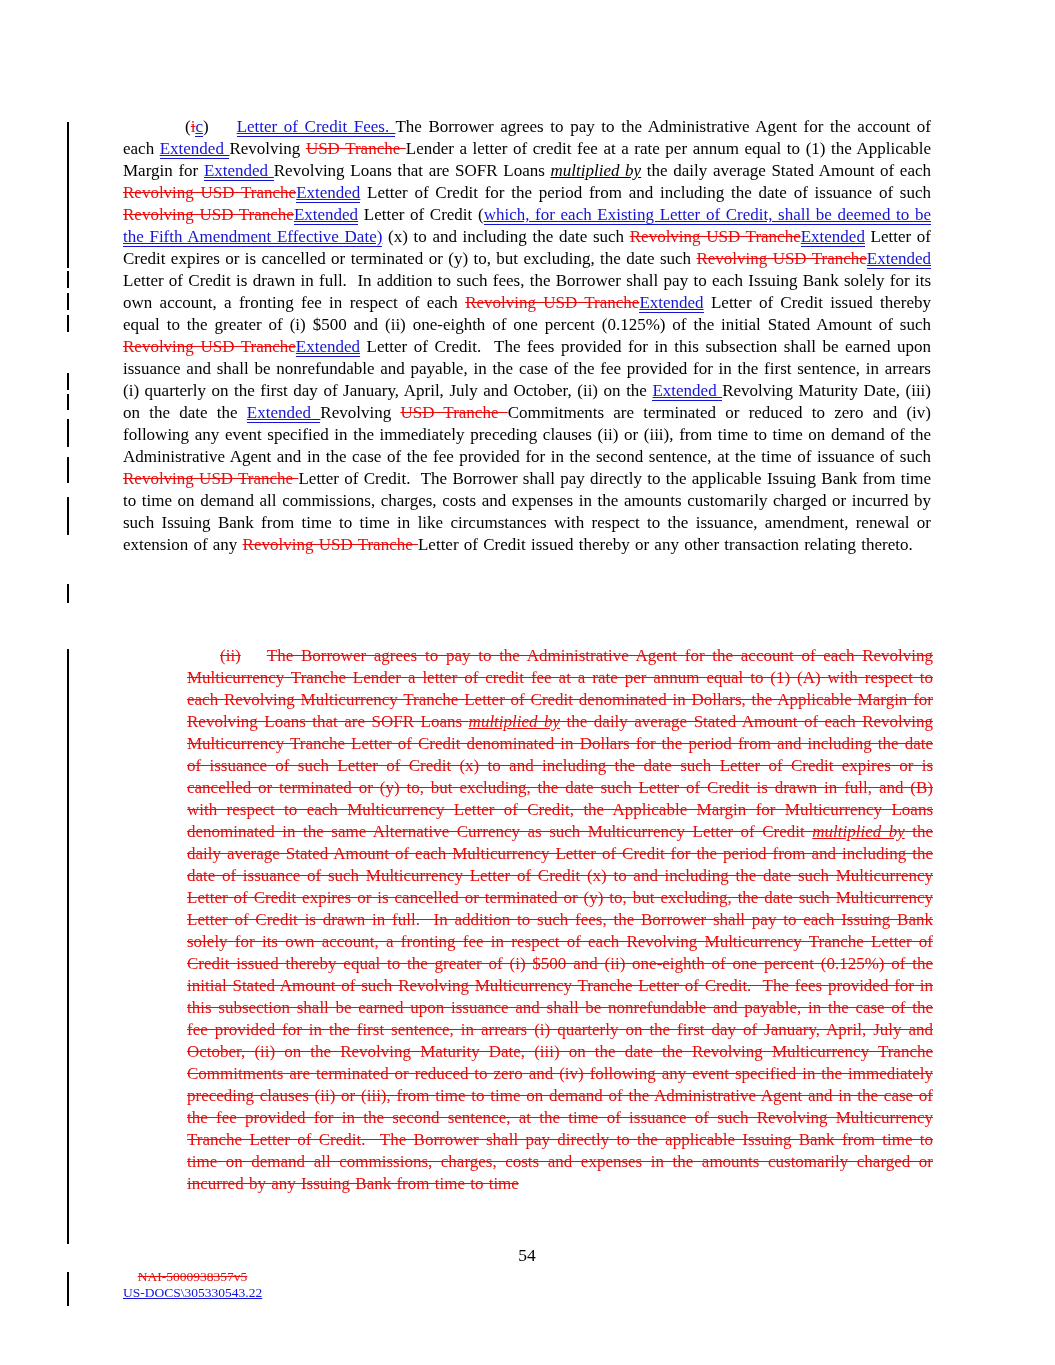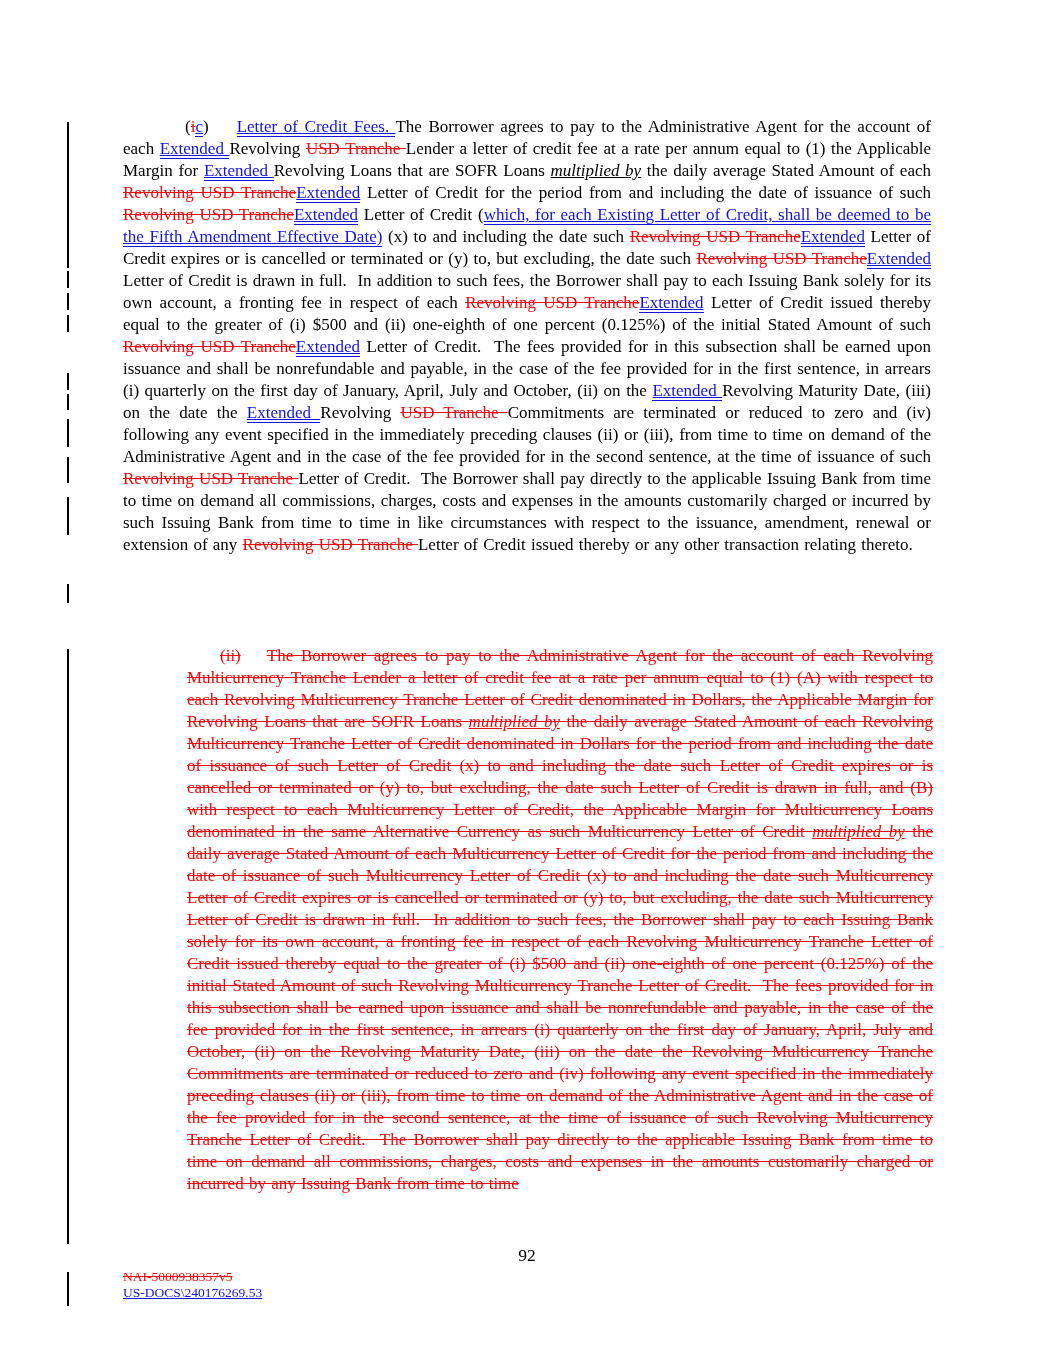--- a/index.html
+++ b/index.html
@@ -39,39 +39,39 @@
   .change-bar {
     position: absolute; left: 67px; width: 2px;
     background: var(--change_bar, #000);
   }
   .page-number {
     position: absolute; left: 123px; top: 1244px; width: 808px;
     text-align: center; font-size: 17.5px; line-height: 22px;
   }
   .footer-ids {
     position: absolute; left: 123px; top: 1269px;
-    font-size: 13.5px; line-height: 16px;
+    font-size: 13.5px; line-height: 16px; text-align: center;
   }
   .footer-del { color: var(--deletion, #e60000); text-decoration: line-through; display: block; }
   .footer-cur { color: var(--insertion, #1414dd); text-decoration: underline; display: block; }
 </style>
 </head>
 <body>
 
 <div class="page">
 
   <div class="para para-1"><span class="r-n">(</span><span class="r-d">i</span><span class="r-i">c</span><span class="r-n">)</span><span class="tab" style="width: 28px;"></span><span class="r-h">Letter of Credit Fees. </span><span class="r-n"> The Borrower agrees to pay to the Administrative Agent for the account of each </span><span class="r-i">Extended </span><span class="r-n">Revolving </span><span class="r-d">USD Tranche </span><span class="r-n">Lender a letter of credit fee at a rate per annum equal to (1) the Applicable Margin for </span><span class="r-i">Extended </span><span class="r-n">Revolving Loans that are SOFR Loans </span><span class="r-it">multiplied by</span><span class="r-n"> the daily average Stated Amount of each </span><span class="r-d">Revolving USD Tranche</span><span class="r-i">Extended</span><span class="r-n"> Letter of Credit for the period from and including the date of issuance of such </span><span class="r-d">Revolving USD Tranche</span><span class="r-i">Extended</span><span class="r-n"> Letter of Credit (</span><span class="r-i">which, for each Existing Letter of Credit, shall be deemed to be the Fifth Amendment Effective Date)</span><span class="r-n"> (x) to and including the date such </span><span class="r-d">Revolving USD Tranche</span><span class="r-i">Extended</span><span class="r-n"> Letter of Credit expires or is cancelled or terminated or (y) to, but excluding, the date such </span><span class="r-d">Revolving USD Tranche</span><span class="r-i">Extended</span><span class="r-n"> Letter of Credit is drawn in full.&nbsp; In addition to such fees, the Borrower shall pay to each Issuing Bank solely for its own account, a fronting fee in respect of each </span><span class="r-d">Revolving USD Tranche</span><span class="r-i">Extended</span><span class="r-n"> Letter of Credit issued thereby equal to the greater of (i) $500 and (ii) one-eighth of one percent (0.125%) of the initial Stated Amount of such </span><span class="r-d">Revolving USD Tranche</span><span class="r-i">Extended</span><span class="r-n"> Letter of Credit.&nbsp; The fees provided for in this subsection shall be earned upon issuance and shall be nonrefundable and payable, in the case of the fee provided for in the first sentence, in arrears (i) quarterly on the first day of January, April, July and October, (ii) on the </span><span class="r-i">Extended </span><span class="r-n">Revolving Maturity Date, (iii) on the date the </span><span class="r-i">Extended </span><span class="r-n">Revolving </span><span class="r-d">USD Tranche </span><span class="r-n">Commitments are terminated or reduced to zero and (iv) following any event specified in the immediately preceding clauses (ii) or (iii), from time to time on demand of the Administrative Agent and in the case of the fee provided for in the second sentence, at the time of issuance of such </span><span class="r-d">Revolving USD Tranche </span><span class="r-n">Letter of Credit.&nbsp; The Borrower shall pay directly to the applicable Issuing Bank from time to time on demand all commissions, charges, costs and expenses in the amounts customarily charged or incurred by such Issuing Bank from time to time in like circumstances with respect to the issuance, amendment, renewal or extension of any </span><span class="r-d">Revolving USD Tranche </span><span class="r-n">Letter of Credit issued thereby or any other transaction relating thereto.</span></div>
 
   <div class="para para-2"><span class="r-d">(ii)</span><span class="tab" style="width: 26px;"></span><span class="r-d">The Borrower agrees to pay to the Administrative Agent for the account of each Revolving Multicurrency Tranche Lender a letter of credit fee at a rate per annum equal to (1) (A) with respect to each Revolving Multicurrency Tranche Letter of Credit denominated in Dollars, the Applicable Margin for Revolving Loans that are SOFR Loans </span><span class="r-dit">multiplied by</span><span class="r-d"> the daily average Stated Amount of each Revolving Multicurrency Tranche Letter of Credit denominated in Dollars for the period from and including the date of issuance of such Letter of Credit (x) to and including the date such Letter of Credit expires or is cancelled or terminated or (y) to, but excluding, the date such Letter of Credit is drawn in full, and (B) with respect to each Multicurrency Letter of Credit, the Applicable Margin for Multicurrency Loans denominated in the same Alternative Currency as such Multicurrency Letter of Credit </span><span class="r-dit">multiplied by</span><span class="r-d"> the daily average Stated Amount of each Multicurrency Letter of Credit for the period from and including the date of issuance of such Multicurrency Letter of Credit (x) to and including the date such Multicurrency Letter of Credit expires or is cancelled or terminated or (y) to, but excluding, the date such Multicurrency Letter of Credit is drawn in full.&nbsp; In addition to such fees, the Borrower shall pay to each Issuing Bank solely for its own account, a fronting fee in respect of each Revolving Multicurrency Tranche Letter of Credit issued thereby equal to the greater of (i) $500 and (ii) one-eighth of one percent (0.125%) of the initial Stated Amount of such Revolving Multicurrency Tranche Letter of Credit.&nbsp; The fees provided for in this subsection shall be earned upon issuance and shall be nonrefundable and payable, in the case of the fee provided for in the first sentence, in arrears (i) quarterly on the first day of January, April, July and October, (ii) on the Revolving Maturity Date, (iii) on the date the Revolving Multicurrency Tranche Commitments are terminated or reduced to zero and (iv) following any event specified in the immediately preceding clauses (ii) or (iii), from time to time on demand of the Administrative Agent and in the case of the fee provided for in the second sentence, at the time of issuance of such Revolving Multicurrency Tranche Letter of Credit.&nbsp; The Borrower shall pay directly to the applicable Issuing Bank from time to time on demand all commissions, charges, costs and expenses in the amounts customarily charged or incurred by any Issuing Bank from time to time</span></div>
 
-  <div class="page-number">92</div>
+  <div class="page-number">54</div>
 
   <div class="footer-ids">
     <span class="footer-del">NAI-5000938357v5</span>
-    <span class="footer-cur">US-DOCS\240176269.53</span>
+    <span class="footer-cur">US-DOCS\305330543.22</span>
   </div>
 
 <div class="change-bar" style="top: 122px; height: 146px;"></div>
     <div class="change-bar" style="top: 271px; height: 17px;"></div>
     <div class="change-bar" style="top: 293px; height: 17px;"></div>
     <div class="change-bar" style="top: 315px; height: 17px;"></div>
     <div class="change-bar" style="top: 373px; height: 17px;"></div>
     <div class="change-bar" style="top: 394px; height: 16px;"></div>
     <div class="change-bar" style="top: 419px; height: 28px;"></div>
     <div class="change-bar" style="top: 457px; height: 26px;"></div>

